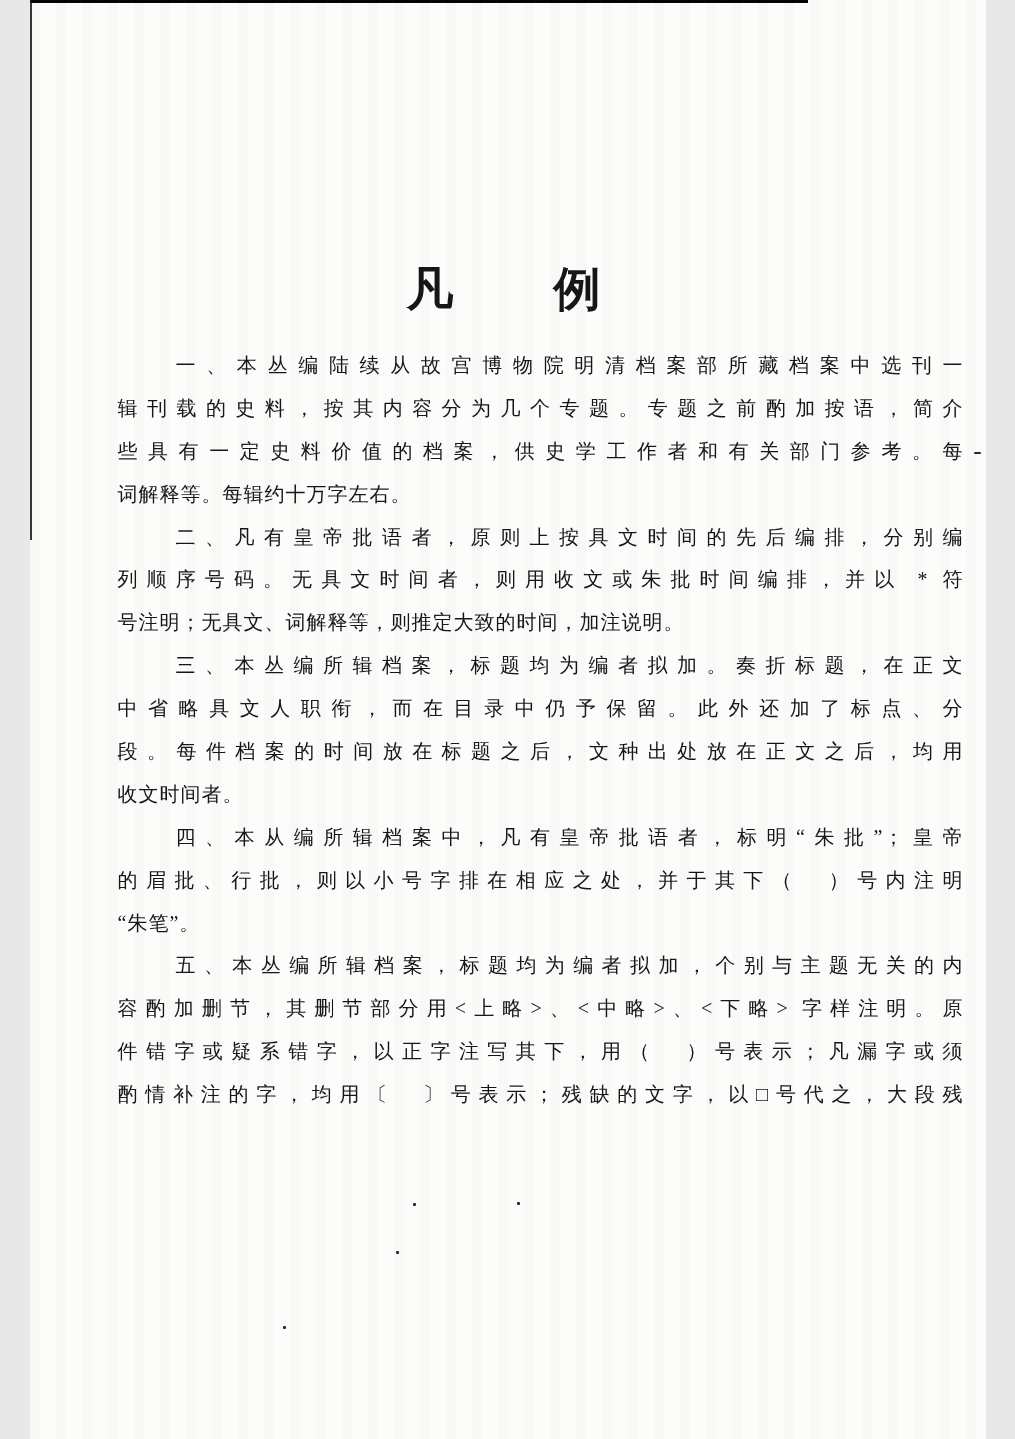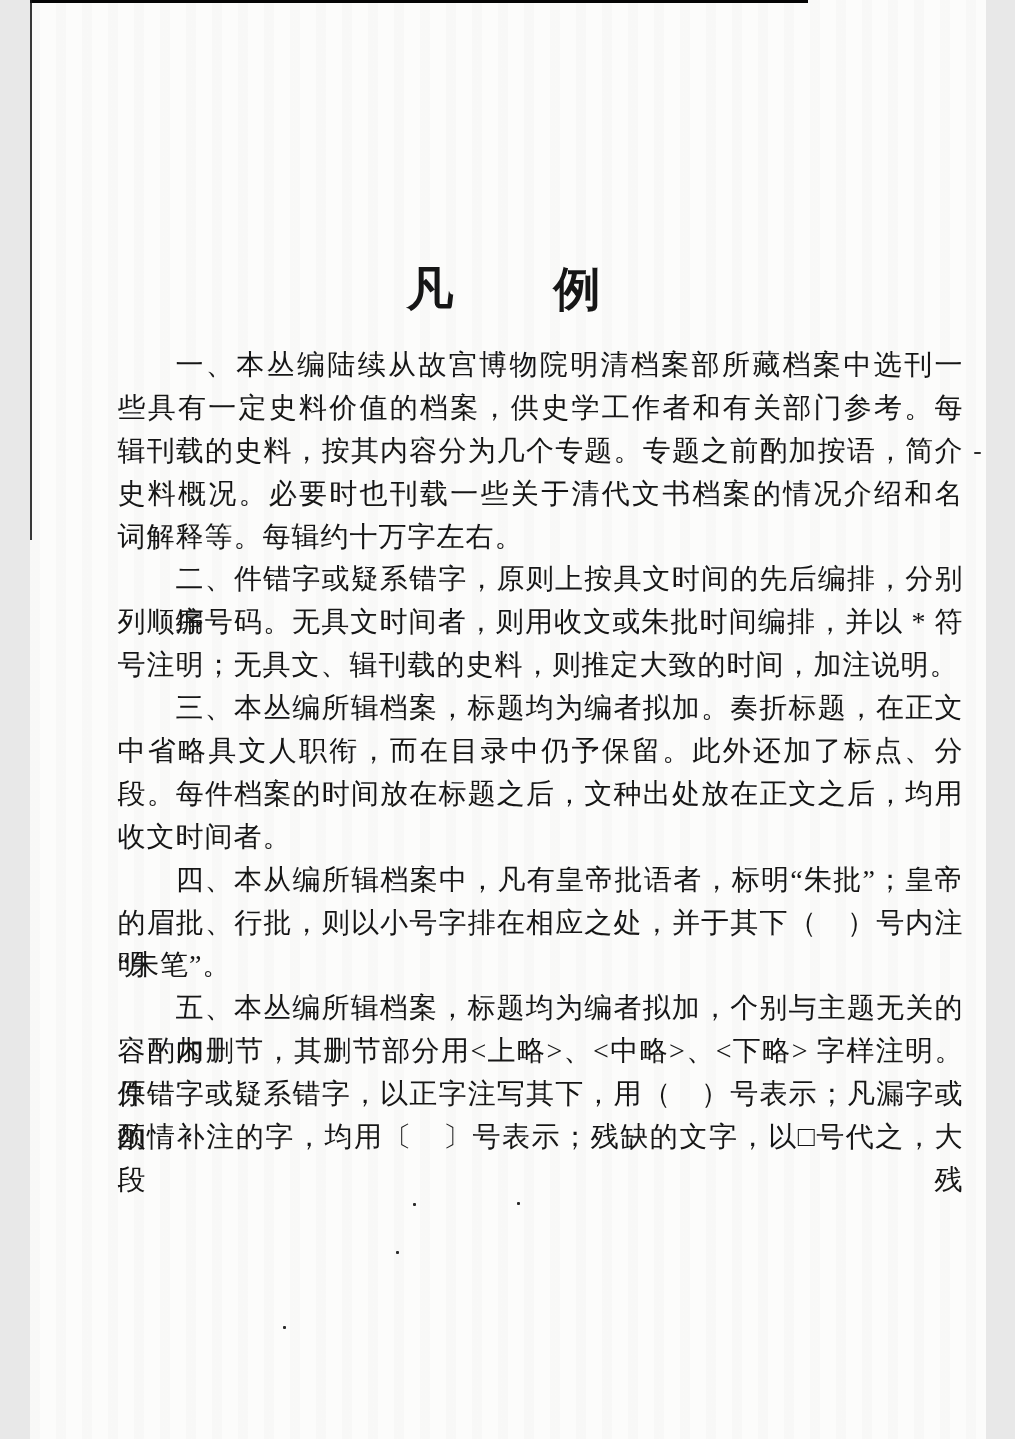--- a/index.html
+++ b/index.html
@@ -43,21 +43,21 @@
     white-space:pre;
   }
   .body-text {
     position:absolute;
     left:88px; top:344px;
     width:846px;
   }
   .line {
     height:42.9px;
     line-height:42.9px;
-    font-size:28px;
+    font-size:20px;
     letter-spacing:1px;
     text-align:justify;
     text-justify:inter-ideograph;
     overflow:visible;
   }
   .line.full { text-align-last:justify; }
   .line.end  { text-align-last:left; }
   .line.indent { padding-left:58px; }
   .speck {
     position:absolute;
@@ -74,30 +74,29 @@
 
   <div class="top-rule"></div>
   <div class="left-rule"></div>
 
   <div class="title">凡　　例</div>
 
   <div class="body-text">
 
     <div>
       <div class="line indent full">一、本丛编陆续从故宫博物院明清档案部所藏档案中选刊一</div>
+      <div class="line full">辑刊载的史料，按其内容分为几个专题。专题之前酌加按语，简介</div>
       <div class="line full">些具有一定史料价值的档案，供史学工作者和有关部门参考。每</div>
-      <div class="line full">辑刊载的史料，按其内容分为几个专题。专题之前酌加按语，简介</div>
-      <div class="line full">史料概况。必要时也刊载一些关于清代文书档案的情况介绍和名</div>
       <div class="line end">词解释等。每辑约十万字左右。</div>
     </div>
 
     <div>
-      <div class="line indent full">二、件错字或疑系错字，原则上按具文时间的先后编排，分别编</div>
+      <div class="line indent full">二、凡有皇帝批语者，原则上按具文时间的先后编排，分别编</div>
       <div class="line full">列顺序号码。无具文时间者，则用收文或朱批时间编排，并以 * 符</div>
-      <div class="line end">号注明；无具文、辑刊载的史料，则推定大致的时间，加注说明。</div>
+      <div class="line end">号注明；无具文、词解释等，则推定大致的时间，加注说明。</div>
     </div>
 
     <div>
       <div class="line indent full">三、本丛编所辑档案，标题均为编者拟加。奏折标题，在正文</div>
       <div class="line full">中省略具文人职衔，而在目录中仍予保留。此外还加了标点、分</div>
       <div class="line full">段。每件档案的时间放在标题之后，文种出处放在正文之后，均用</div>
       <div class="line end">收文时间者。</div>
     </div>
 
     <div>

